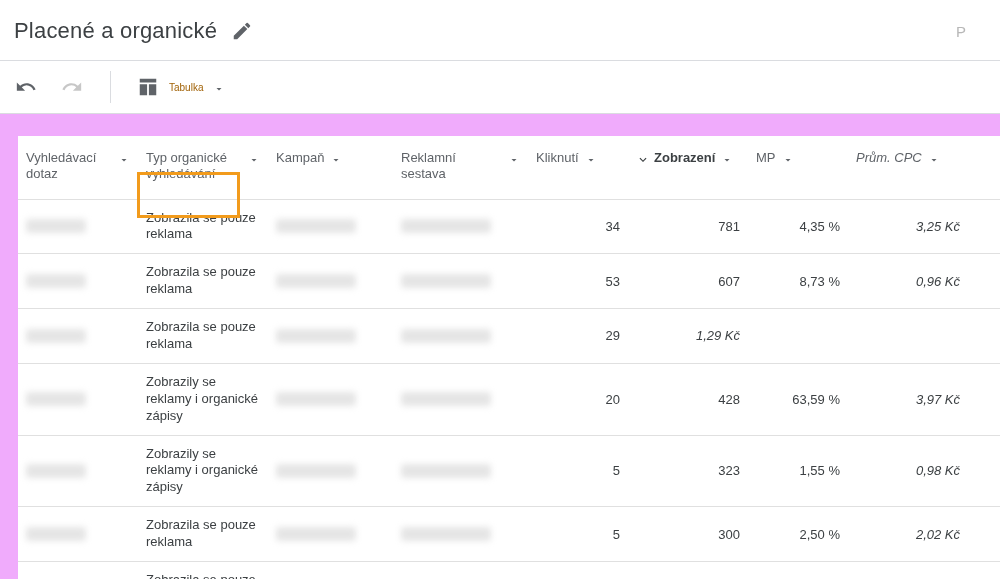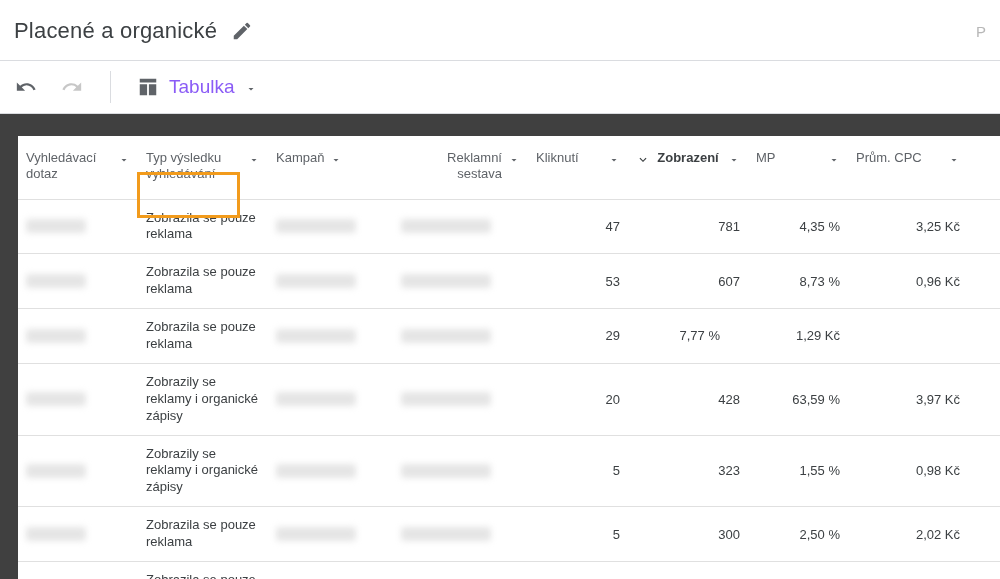--- a/index.html
+++ b/index.html
@@ -1,63 +1,63 @@
 <!DOCTYPE html>
 <html><head>
 <meta charset="utf-8">
 <style>
   * { box-sizing: border-box; }
   html, body { margin:0; padding:0; font-family: Arial, "Helvetica Neue", Helvetica, sans-serif; color:#3c4043; background:#fff; }
   .page { width:1000px; height:579px; position:relative; overflow:hidden; }
 
   
-  .hdr { display:flex; align-items:center; padding:18px 12px 16px 14px; }
+  .hdr { display:flex; align-items:center; padding:18px 32px 16px 14px; }
   .hdr-title { font-size:22px; font-weight:400; color:#3c4043; letter-spacing:0.2px; }
   .pencil { width:22px; height:22px; margin-left:14px; cursor:pointer; }
   .pencil svg { width:22px; height:22px; fill:#5f6368; }
   .hdr-right { margin-left:auto; color:#b7b7b7; font-size:15px; padding-right:2px; }
 
   
   .tbar { border-top:1px solid #dadce0; border-bottom:1px solid #dadce0; padding:10px 14px; display:flex; align-items:center; gap:22px; }
   .icon-btn { width:24px; height:24px; display:inline-flex; align-items:center; justify-content:center; }
   .icon-btn svg { width:22px; height:22px; }
   .undo svg { fill:#5f6368; }
   .redo svg { fill:#c7c7c7; }
   .vsep { width:1px; height:32px; background:#dadce0; margin:0 4px; }
   .table-ctl { display:inline-flex; align-items:center; gap:10px; cursor:pointer; }
   .table-ctl svg.tg { width:22px; height:22px; fill:#5f6368; }
-  .table-ctl .lbl { font-size:19px; color:#8b5cf6; }
+  .table-ctl .lbl { font-size:10px; color:#a16207; }
   .dd { width:12px; height:12px; }
   .dd svg { width:12px; height:12px; fill:#5f6368; }
 
   
-  .surface { background:#404040; padding:22px 0 4px 18px; height:calc(579px - 60px - 54px); overflow:hidden; }
+  .surface { background:#f0abfc; padding:22px 0 4px 18px; height:calc(579px - 60px - 54px); overflow:hidden; }
 
   .tbl { background:#fff; width:calc(100% + 20px); }
 
   
   .thead { display:flex; align-items:stretch; border-bottom:1px solid #e0e0e0; }
   .th { padding:14px 8px 16px 8px; display:flex; align-items:flex-start; }
   .th .txt { font-size:13px; line-height:1.25; color:#5f6368; }
   .th .sorted { font-weight:700; color:#3c4043; }
   .th .dd { margin-left:6px; margin-top:2px; }
-  .th.num { justify-content:space-between; }
+  .th.num { justify-content:flex-start; }
   .th.num .txt { text-align:right; }
   .sort-arr { width:14px; height:14px; margin-right:4px; margin-top:1px; }
   .sort-arr svg { width:14px; height:14px; fill:#3c4043; }
 
   
   .c0 { width:120px; }  
   .c1 { width:130px; }  
   .c2 { width:125px; }  
-  .c3 { width:135px;text-align:right; }  
+  .c3 { width:135px; }  
   .c4 { width:100px; }  
   .c5 { width:120px; }  
   .c6 { width:100px; }  
-  .c7 { width:120px; }  
+  .c7 { width:120px;font-style:italic; }  
 
   
   .tr { display:flex; border-bottom:1px solid #e0e0e0; }
   .tr:last-child { border-bottom:none; }
   .td { padding:10px 8px; font-size:13px; display:flex; align-items:center; }
   .td.num { justify-content:flex-end; color:#3c4043; }
   .td.c1 { color:#3c4043; line-height:1.3; }
 
   
   .blur { filter: blur(3px); -webkit-filter: blur(3px); background:#e5e5e5; border-radius:3px; height:14px; }
@@ -112,21 +112,21 @@
     <div class="tbl">
 
       <div class="thead">
         <div class="th c0">
           <span class="txt">Vyhledávací dotaz</span>
           <span class="dd"><svg viewBox="0 0 24 24">
                 <path d="M7 10l5 5 5-5z"></path>
               </svg></span>
         </div>
         <div class="th c1">
-          <span class="txt">Typ výsledku vyhledávání</span>
+          <span class="txt">Typ organické vyhledávání</span>
           <span class="dd"><svg viewBox="0 0 24 24">
                 <path d="M7 10l5 5 5-5z"></path>
               </svg></span>
         </div>
         <div class="th c2">
           <span class="txt">Kampaň</span>
           <span class="dd"><svg viewBox="0 0 24 24">
                 <path d="M7 10l5 5 5-5z"></path>
               </svg></span>
         </div>
@@ -170,21 +170,21 @@
             <div class="td c0">
               <div class="blur w60"></div>
             </div>
             <div class="td c1">Zobrazila se pouze reklama</div>
             <div class="td c2">
               <div class="blur w80"></div>
             </div>
             <div class="td c3">
               <div class="blur w90"></div>
             </div>
-            <div class="td num c4">47</div>
+            <div class="td num c4">34</div>
             <div class="td num c5">781</div>
             <div class="td num c6">4,35 %</div>
             <div class="td num c7">3,25 Kč</div>
           </div>
           <div class="tr">
             <div class="td c0">
               <div class="blur w60"></div>
             </div>
             <div class="td c1">Zobrazila se pouze reklama</div>
             <div class="td c2">
@@ -203,21 +203,20 @@
               <div class="blur w60"></div>
             </div>
             <div class="td c1">Zobrazila se pouze reklama</div>
             <div class="td c2">
               <div class="blur w80"></div>
             </div>
             <div class="td c3">
               <div class="blur w90"></div>
             </div>
             <div class="td num c4">29</div>
-            <div class="td num c6">7,77 %</div>
             <div class="td num c7">1,29 Kč</div>
           </div>
           <div class="tr">
             <div class="td c0">
               <div class="blur w60"></div>
             </div>
             <div class="td c1">Zobrazily se reklamy i organické zápisy</div>
             <div class="td c2">
               <div class="blur w80"></div>
             </div>

